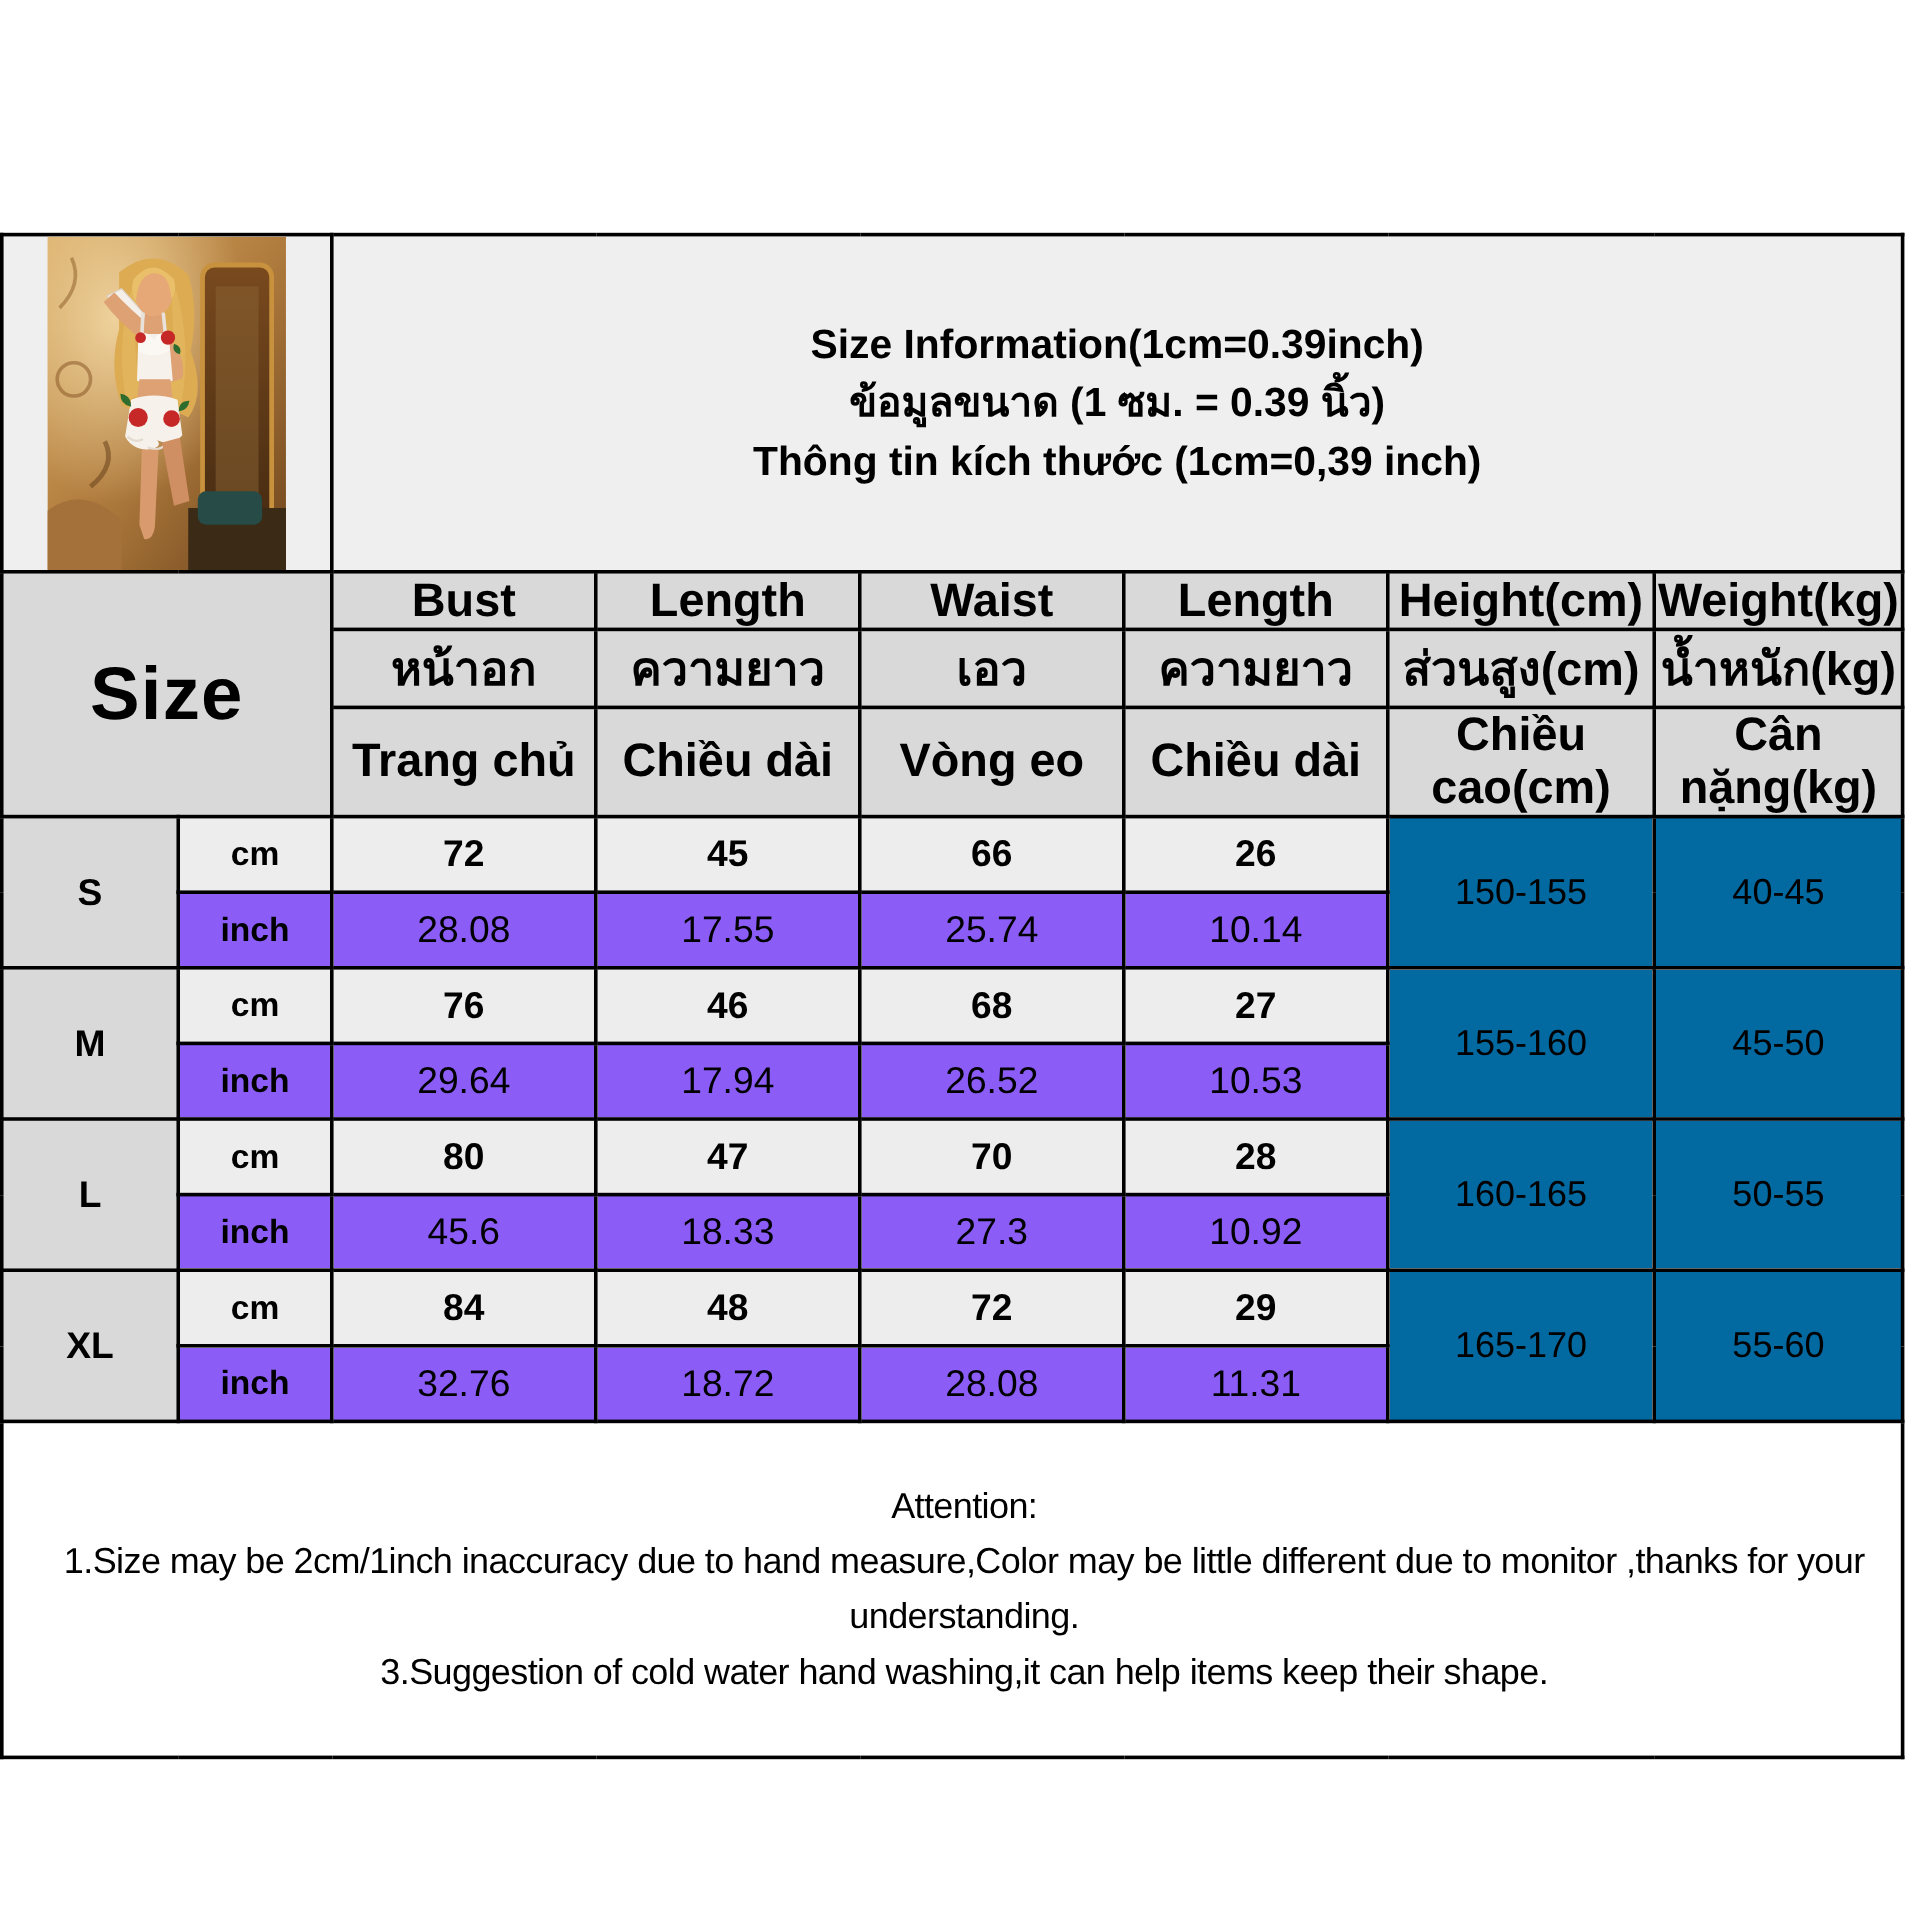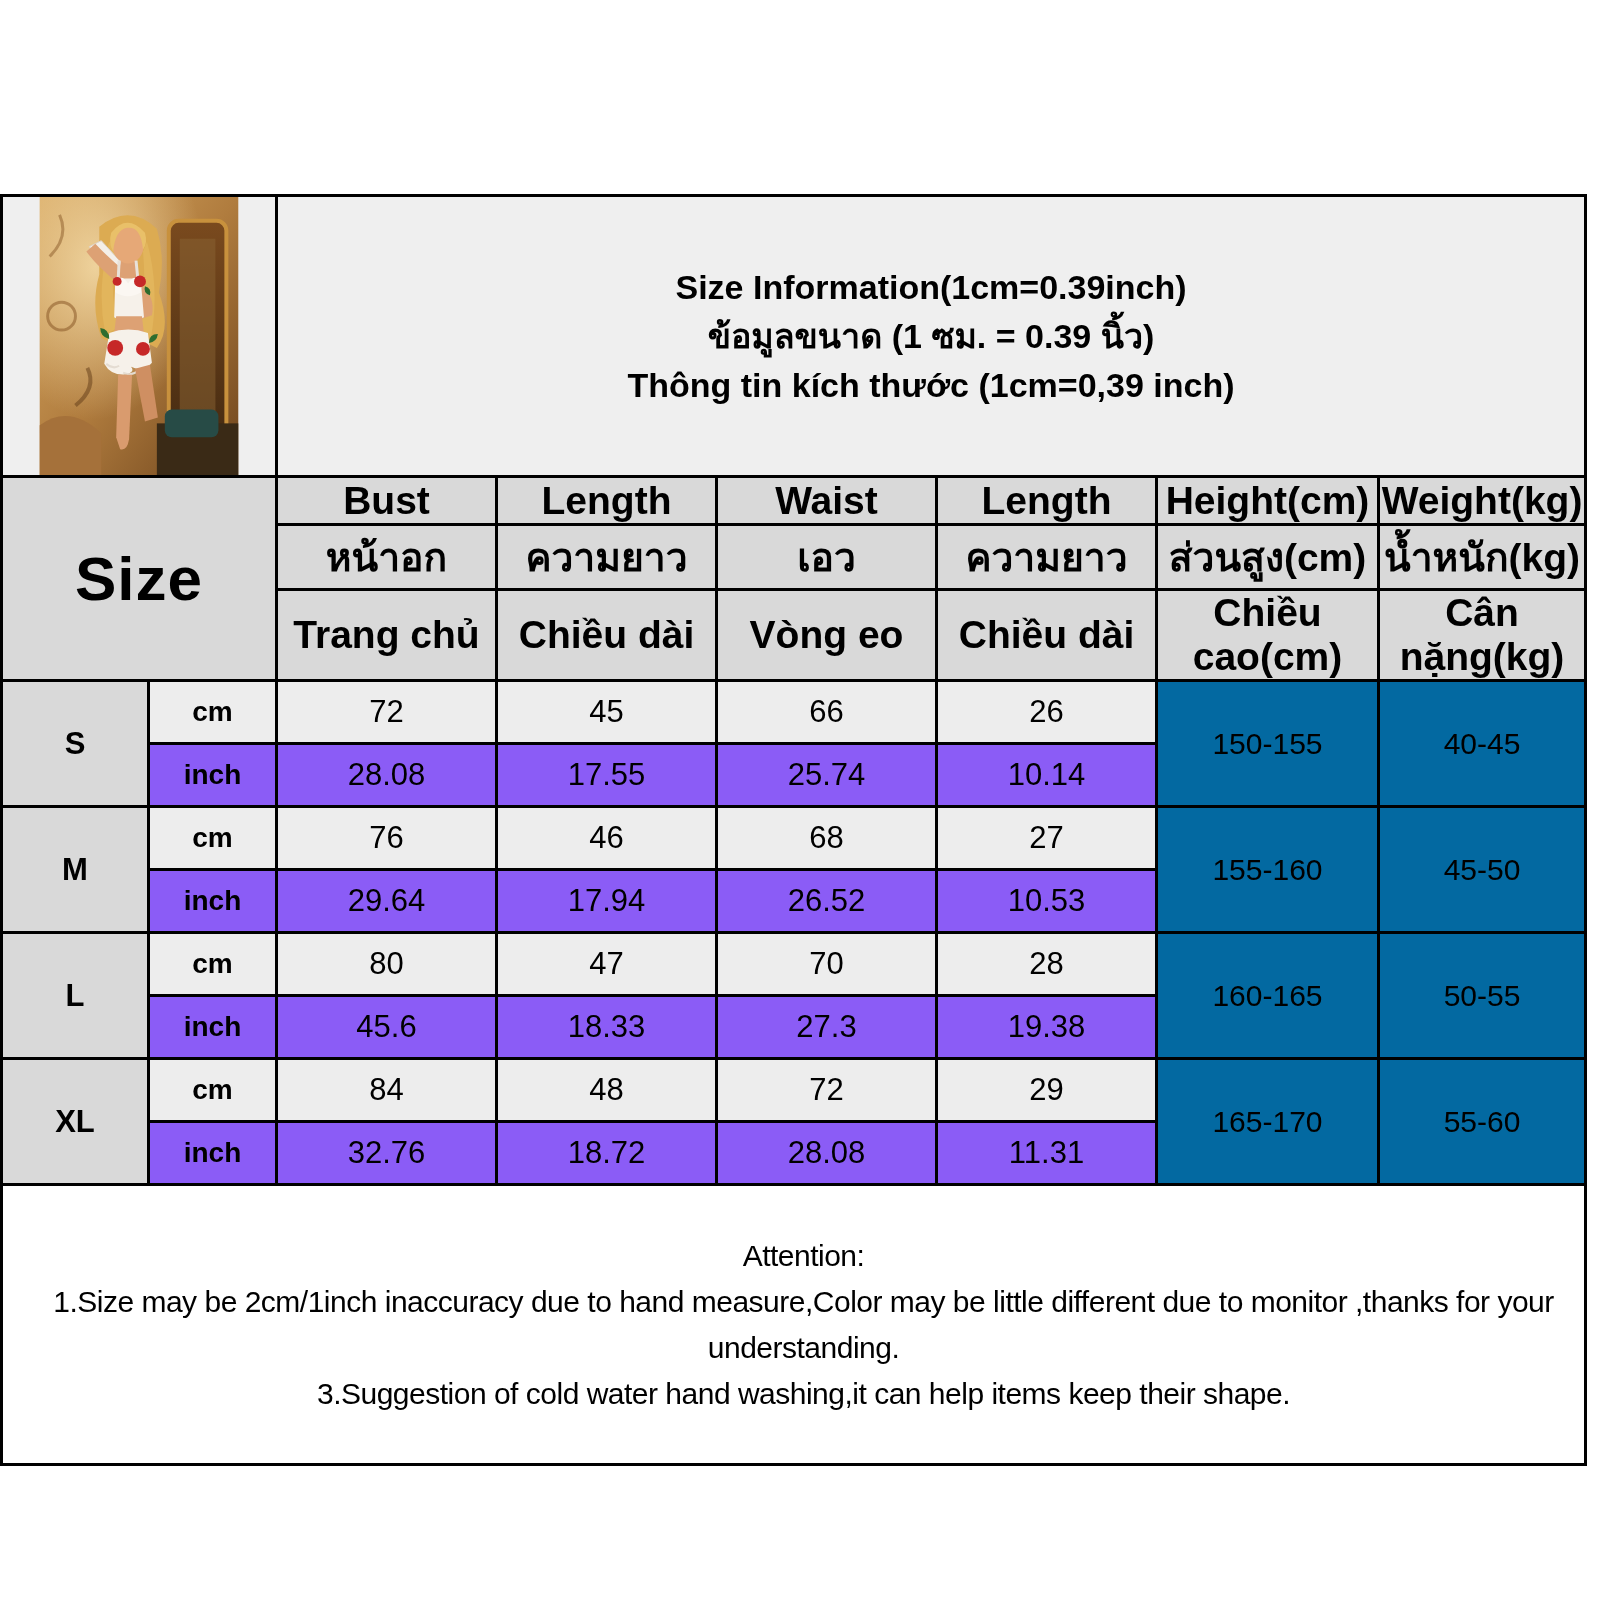--- a/index.html
+++ b/index.html
@@ -23,21 +23,21 @@
     vertical-align:middle;
     padding:0;
     overflow:hidden;
   }
   
   tr.row-top{height:281px;}
   tr.row-header{height:48px;}
   tr.row-data{height:63px;}
   tr.row-attention{height:280px;}
   .bg-header{background:#d9d9d9;}
-  .bg-cmrow{background:#ededed;}
+  .bg-cmrow{background:#ededed;font-weight:bold;}
   .bg-white{background:#8b5cf6;}
 
   .photo-cell{background:#efefef;}
   .title-cell{background:#efefef;}
   .title-line{
     font-weight:bold;
     font-size:34px;
     line-height:49px;
     letter-spacing:0px;
   }
@@ -227,21 +227,21 @@
       <td class="bg-cmrow val">70</td>
       <td class="bg-cmrow val">28</td>
       <td rowspan="2" class="range">160-165</td>
       <td rowspan="2" class="range">50-55</td>
     </tr>
     <tr class="row-data">
       <td class="bg-white unit">inch</td>
       <td class="bg-white val">45.6</td>
       <td class="bg-white val">18.33</td>
       <td class="bg-white val">27.3</td>
-      <td class="bg-white val">19.38</td>
+      <td class="bg-white val">10.92</td>
     </tr>
 
     <tr class="row-data">
       <td rowspan="2" class="size-label">XL</td>
       <td class="bg-cmrow unit">cm</td>
       <td class="bg-cmrow val">84</td>
       <td class="bg-cmrow val">48</td>
       <td class="bg-cmrow val">72</td>
       <td class="bg-cmrow val">29</td>
       <td rowspan="2" class="range">165-170</td>

